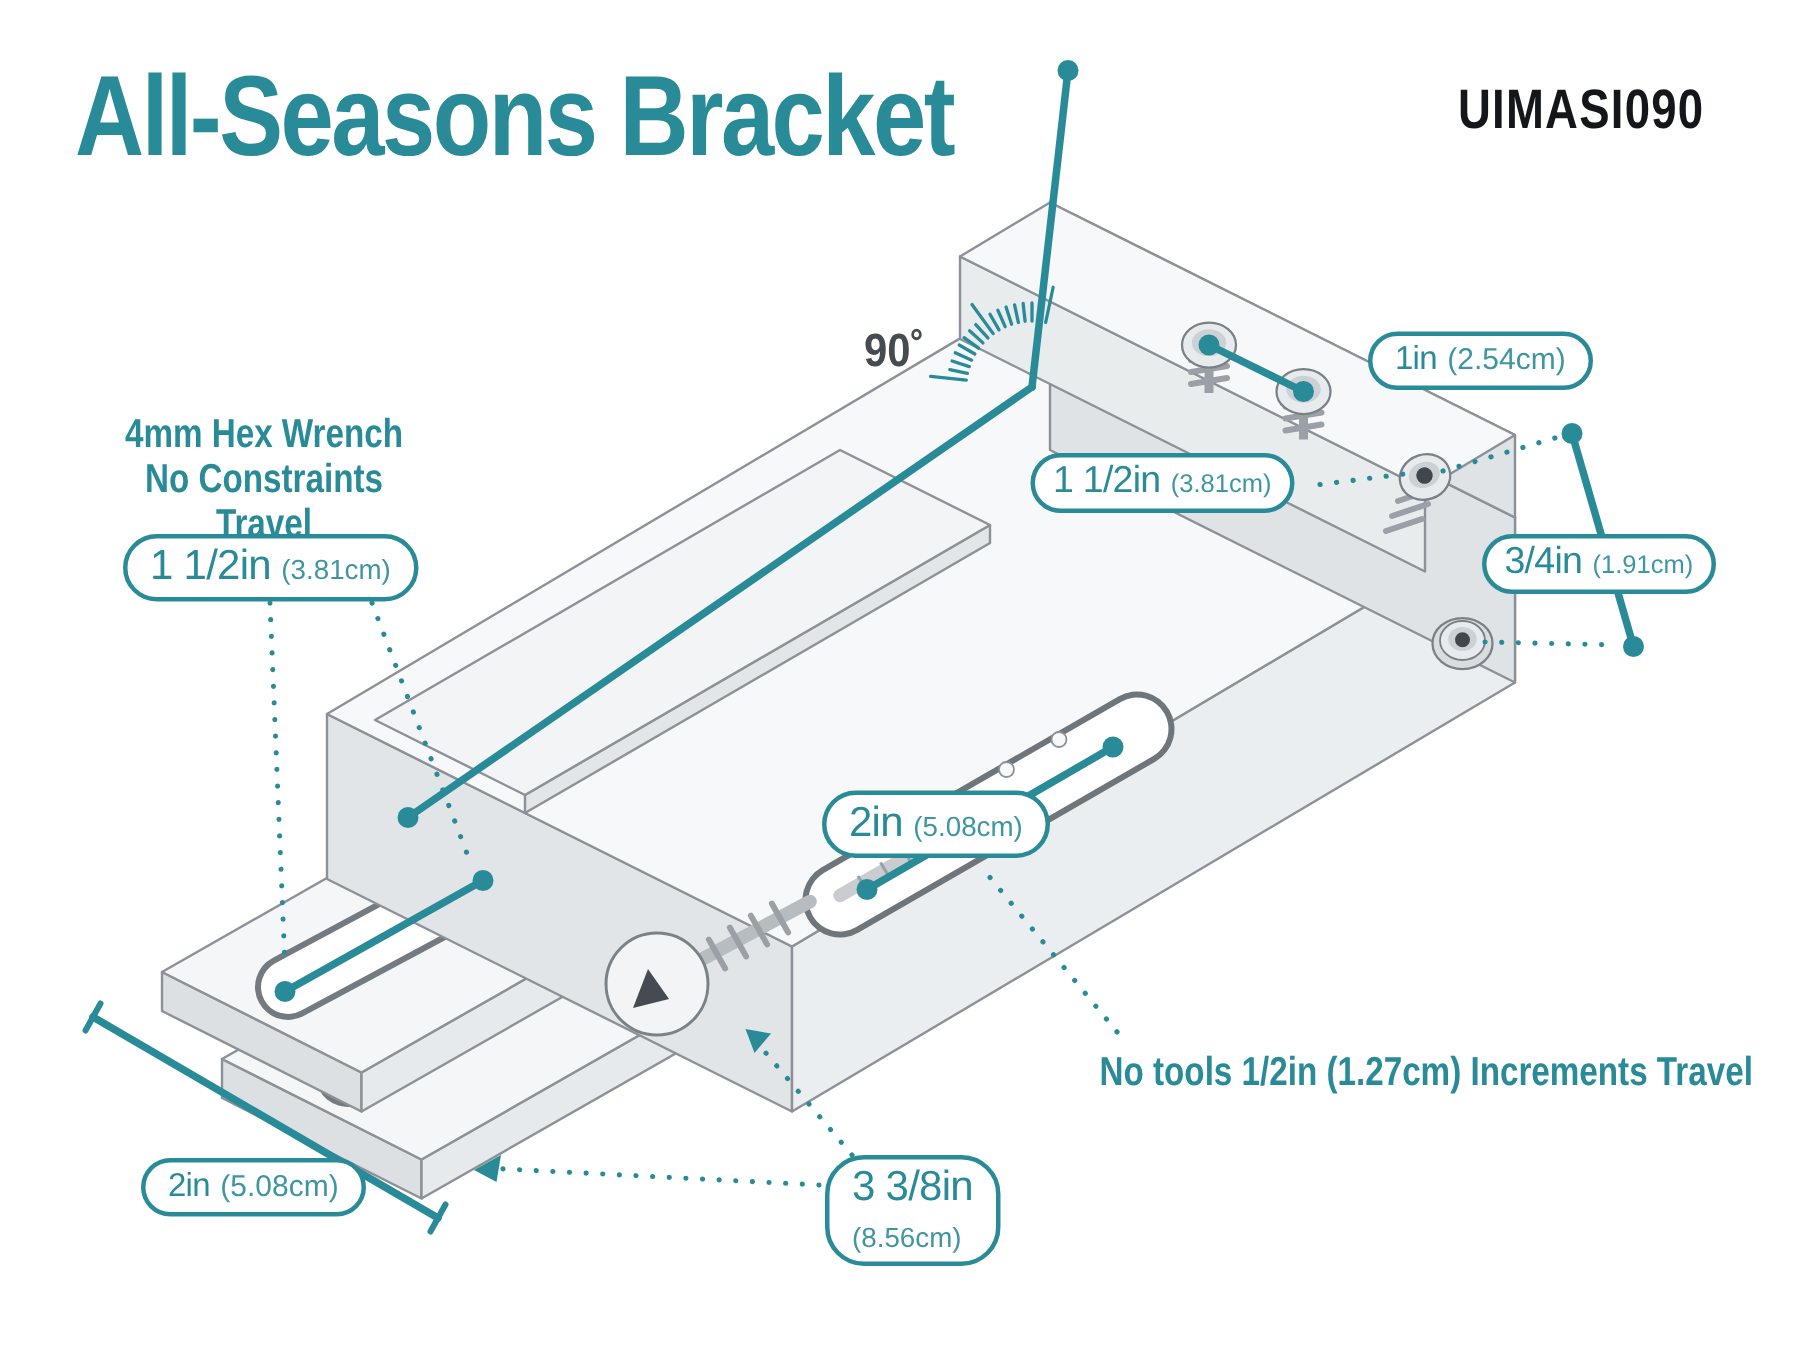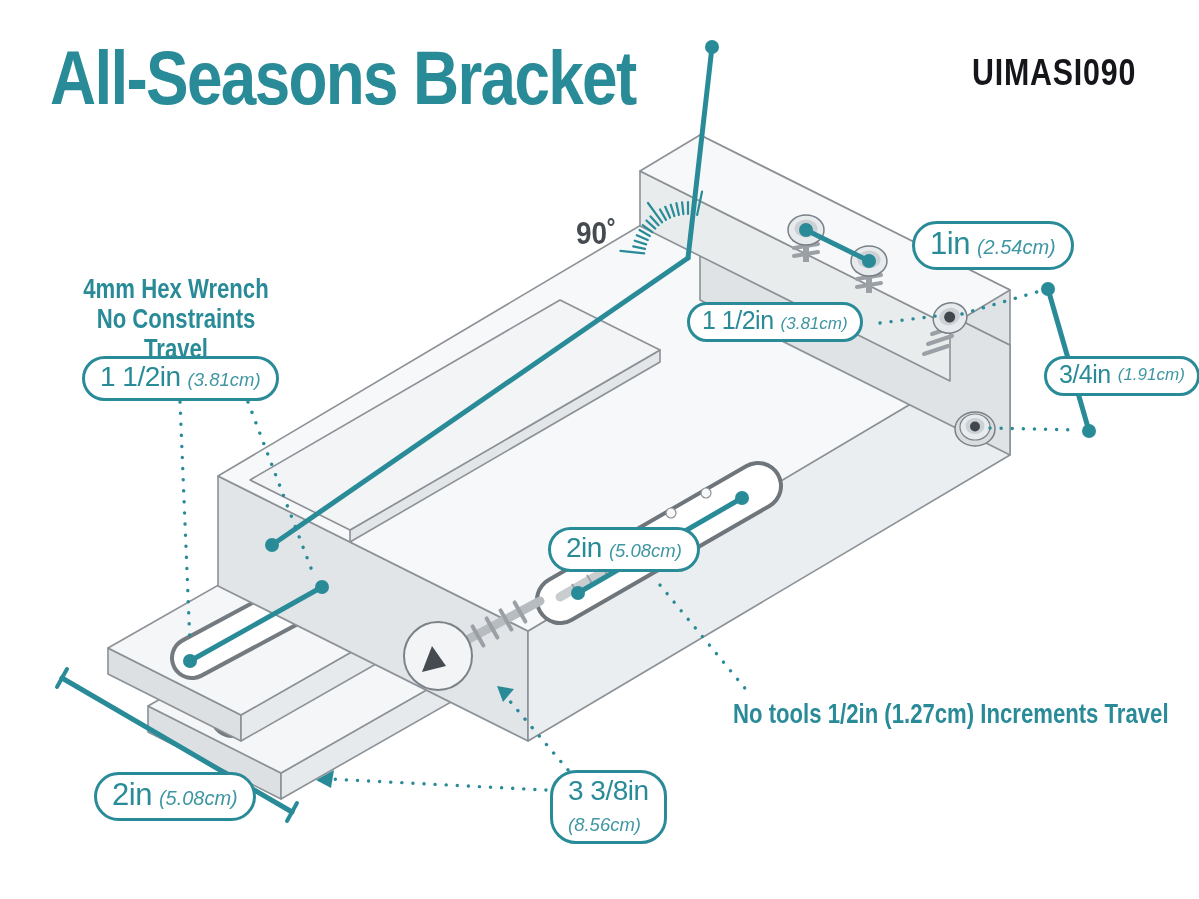--- a/index.html
+++ b/index.html
@@ -31,22 +31,22 @@
     color:var(--teal);font-size:27px;font-weight:700;white-space:nowrap;
     transform:scaleX(0.82);transform-origin:left top;
   }
 
   .badge{
     position:absolute;display:flex;align-items:baseline;gap:7px;background:#ffffff;
     border:3px solid var(--teal);border-radius:26px;padding:2px 15px 5px;
     color:var(--teal);white-space:nowrap;
   }
   .badge .val{font-size:28px;letter-spacing:-0.5px;}
-  .badge .met{font-size:18.5px;opacity:.9;font-style:italic;}
-  .badge.lg .val{font-size:31px;}
+  .badge .met{font-size:18.5px;opacity:.9;}
+  .badge.lg .val{font-size:22px;}
   .badge.lg .met{font-size:20px;}
   .badge.sm{padding:1px 12px 4px;}
   .badge.sm .val{font-size:25px;}
   .badge.sm .met{font-size:17px;}
 
   
   .tl{stroke:var(--teal);stroke-width:5;stroke-linecap:round;fill:none;}
   .tl4{stroke:var(--teal);stroke-width:4;stroke-linecap:round;fill:none;}
   .tdash{stroke:var(--teal);stroke-width:3.4;stroke-linecap:round;stroke-dasharray:0.1 11;fill:none;}
   .td{fill:var(--teal);stroke:none;}
@@ -247,21 +247,21 @@
 <div class="badge lg" style="left:912px;top:221px;">
   <span class="val">1in</span>
   <span class="met">(2.54cm)</span>
 </div>
 
 <div class="badge sm" style="left:687px;top:302px;">
   <span class="val">1 1/2in</span>
   <span class="met">(3.81cm)</span>
 </div>
 
-<div class="badge sm" style="left:1044px;top:356px;align-items:center;">
+<div class="badge sm" style="left:988px;top:356px;">
   <span class="val">3/4in</span>
   <span class="met">(1.91cm)</span>
 </div>
 
 <div class="badge" style="left:548px;top:527px;">
   <span class="val">2in</span>
   <span class="met">(5.08cm)</span>
 </div>
 
 <div class="badge lg" style="left:94px;top:772px;">

